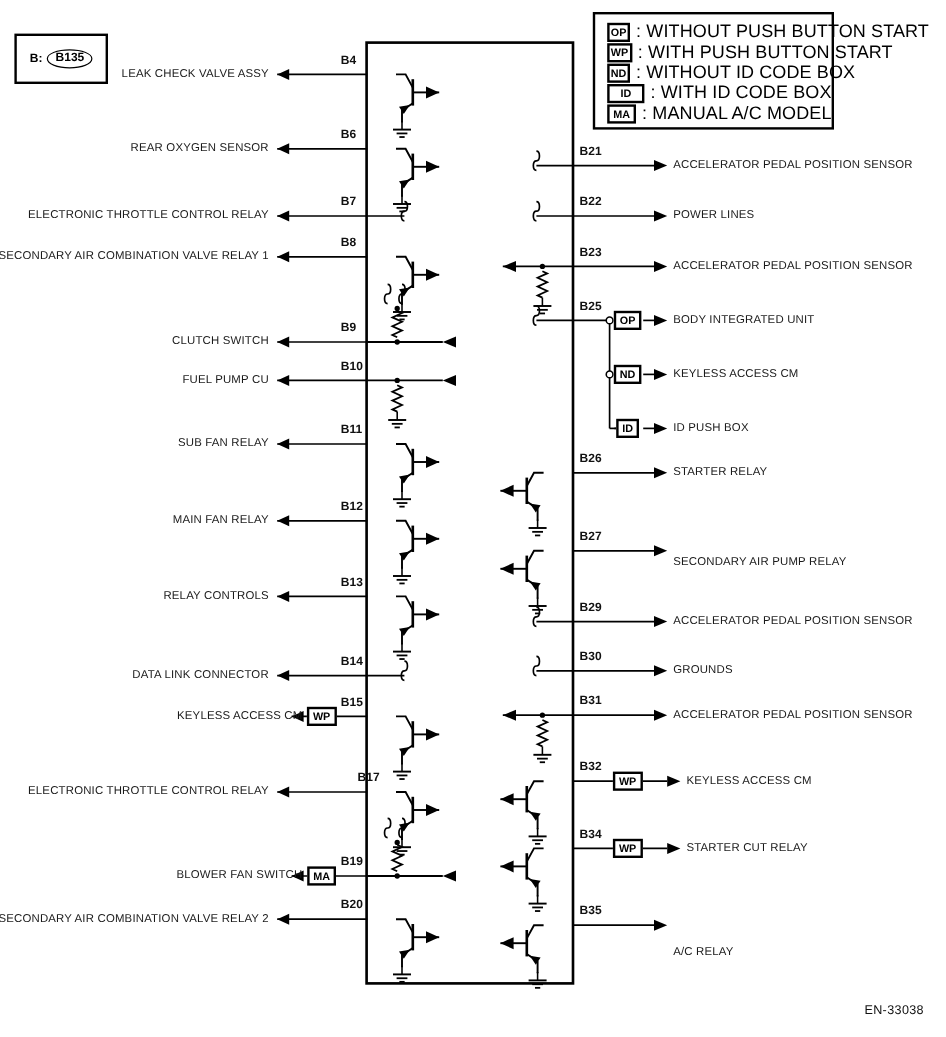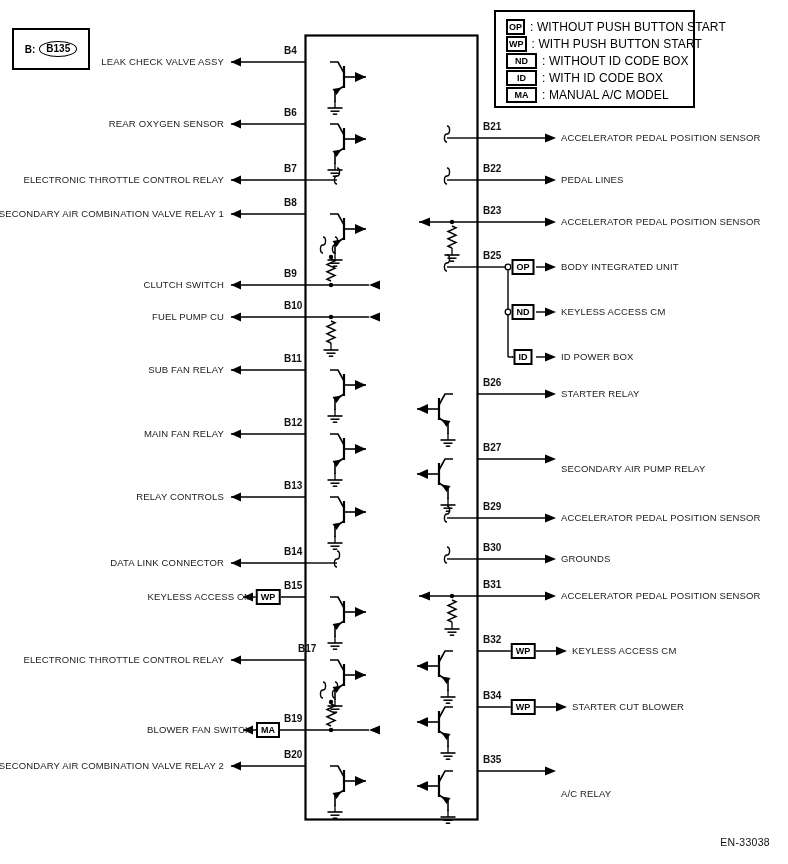--- a/index.html
+++ b/index.html
@@ -84,21 +84,21 @@
     background: #fff;
     font-size: 9px;
     font-weight: bold;
     width: 25px;
     height: 12px;
     line-height: 12px;
     box-sizing: content-box;
     padding: 0 1px;
   }
   .legend-text {
-    font-size: 12px;
+    font-size: 15px;
     margin-left: 5px;
     white-space: nowrap;
     letter-spacing: 0.1px;
   }
 
   
   .wire-code {
     position: absolute;
     transform: translate(-50%, -50%);
     border: 2px solid #000;
@@ -450,45 +450,45 @@
       <div class="wire-code" style="left: 268px; top: 597px;">WP</div>
       <div class="pin" style="left: 284px; top: 644px; padding-left: 14px;">B17</div>
       <div class="lbl lbl-left" style="right: 564px; top: 660px;">ELECTRONIC THROTTLE CONTROL RELAY</div>
       <div class="pin" style="left: 284px; top: 714px;">B19</div>
       <div class="lbl lbl-left" style="right: 536px; top: 730px; text-align: right;">BLOWER FAN SWITCH</div>
       <div class="wire-code" style="left: 268px; top: 730px;">MA</div>
       <div class="pin" style="left: 284px; top: 750px;">B20</div>
       <div class="lbl lbl-left" style="right: 564px; top: 766px;">SECONDARY AIR COMBINATION VALVE RELAY 2</div>
       <div class="lbl lbl-right" style="left: 561px; top: 138px;">ACCELERATOR PEDAL POSITION SENSOR</div>
       <div class="pin" style="left: 483px; top: 122px;">B21</div>
-      <div class="lbl lbl-right" style="left: 561px; top: 180px;">PEDAL LINES</div>
+      <div class="lbl lbl-right" style="left: 561px; top: 180px;">POWER LINES</div>
       <div class="pin" style="left: 483px; top: 164px;">B22</div>
       <div class="lbl lbl-right" style="left: 561px; top: 222px;">ACCELERATOR PEDAL POSITION SENSOR</div>
       <div class="pin" style="left: 483px; top: 206px;">B23</div>
       <div class="pin" style="left: 483px; top: 251px;">B25</div>
       <div class="lbl lbl-right" style="left: 561px; top: 394px;">STARTER RELAY</div>
       <div class="pin" style="left: 483px; top: 378px;">B26</div>
       <div class="lbl lbl-right" style="left: 561px; top: 459px; margin-top: 10px;">SECONDARY AIR PUMP RELAY</div>
       <div class="pin" style="left: 483px; top: 443px;">B27</div>
       <div class="lbl lbl-right" style="left: 561px; top: 518px;">ACCELERATOR PEDAL POSITION SENSOR</div>
       <div class="pin" style="left: 483px; top: 502px;">B29</div>
       <div class="lbl lbl-right" style="left: 561px; top: 559px;">GROUNDS</div>
       <div class="pin" style="left: 483px; top: 543px;">B30</div>
       <div class="lbl lbl-right" style="left: 561px; top: 596px;">ACCELERATOR PEDAL POSITION SENSOR</div>
       <div class="pin" style="left: 483px; top: 580px;">B31</div>
       <div class="lbl lbl-right" style="left: 572px; top: 651px;">KEYLESS ACCESS CM</div>
       <div class="wire-code" style="left: 523px; top: 651px;">WP</div>
       <div class="pin" style="left: 483px; top: 635px;">B32</div>
-      <div class="lbl lbl-right" style="left: 572px; top: 707px;">STARTER CUT BLOWER</div>
+      <div class="lbl lbl-right" style="left: 572px; top: 707px;">STARTER CUT RELAY</div>
       <div class="wire-code" style="left: 523px; top: 707px;">WP</div>
       <div class="pin" style="left: 483px; top: 691px;">B34</div>
       <div class="lbl lbl-right" style="left: 561px; top: 771px; margin-top: 23px;">A/C RELAY</div>
       <div class="pin" style="left: 483px; top: 755px;">B35</div>
       <div class="wire-code" style="left: 523px; top: 267px;">OP</div>
       <div class="lbl lbl-right" style="left: 561px; top: 267px;">BODY INTEGRATED UNIT</div>
       <div class="wire-code" style="left: 523px; top: 312px;">ND</div>
       <div class="lbl lbl-right" style="left: 561px; top: 312px;">KEYLESS ACCESS CM</div>
       <div class="wire-code" style="left: 523px; top: 357px;">ID</div>
-      <div class="lbl lbl-right" style="left: 561px; top: 357px;">ID POWER BOX</div>
+      <div class="lbl lbl-right" style="left: 561px; top: 357px;">ID PUSH BOX</div>
     </div>
 
   <div id="footer-code" class="abs">EN-33038</div>
 </div>
 
 </body></html>

